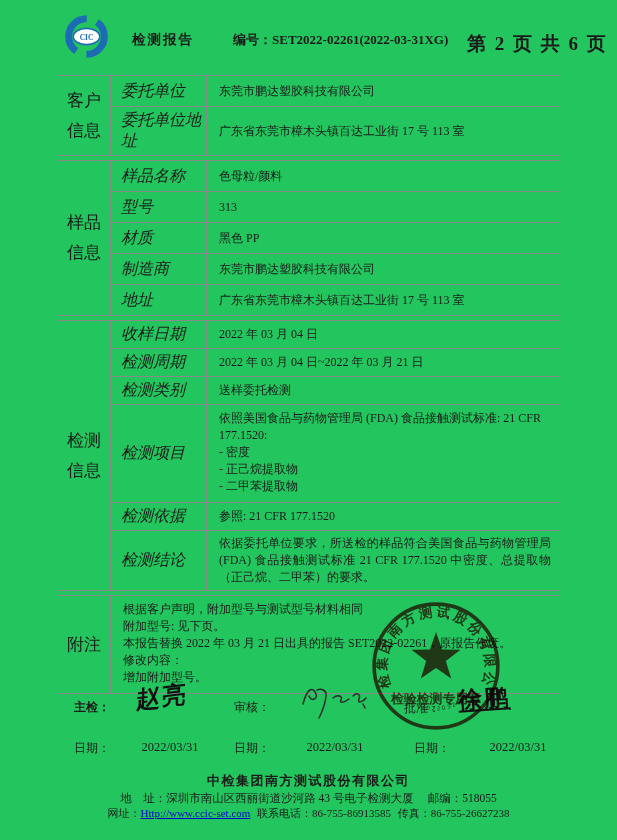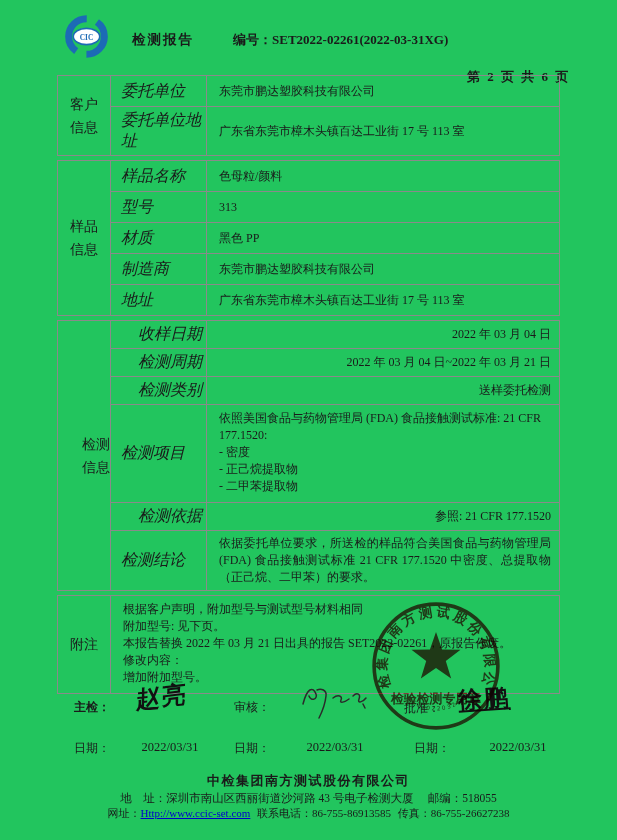--- a/index.html
+++ b/index.html
@@ -7,32 +7,32 @@
   .page {
     position:relative; width:617px; height:840px; margin:0 auto;
     background:#22c55e; overflow:hidden;
     font-family:"Liberation Serif","DejaVu Serif",serif;
     color:#1a1a1a; font-size:12px;
   }
   
   .hdr-logo { position:absolute; left:63px; top:14px; width:47px; height:45px; }
   .hdr-title { position:absolute; left:132px; top:31px; font-size:13.5px; font-weight:bold; letter-spacing:2px; }
   .hdr-no { position:absolute; left:233px; top:31px; font-size:13px; font-weight:bold; }
-  .hdr-page { position:absolute; left:467px; top:31px; font-size:13px; font-weight:bold; letter-spacing:2px;margin-top:37px; }
+  .hdr-page { position:absolute; left:467px; top:31px; font-size:19px; font-weight:bold; letter-spacing:2px; }
   
   .tables { position:absolute; left:57px; top:75px; width:503px; }
   table.tbl { border-collapse:collapse; table-layout:fixed; width:503px; margin-bottom:4px; }
   table.tbl td { border:1px solid #8a8a8a; vertical-align:middle; overflow:hidden; }
-  td.seclab { text-align:center; white-space:pre-line; line-height:23px; font-size:14px; }
+  td.seclab { text-align:center; white-space:pre-line; line-height:30px; font-size:17px; }
   td.flab { padding:3px 4px 3px 10px; font-size:16px;font-style:italic; }
   td.fval { padding:3px 8px 3px 12px; font-size:12px; }
   td.multiline { white-space:pre-line; line-height:17px; padding-top:5px; padding-bottom:7px; }
   td.justify { text-align:justify; line-height:17px; padding-top:4px; padding-bottom:4px; }
   tr.r31 td { height:31px; }
-  tr.r25 td { height:25px;text-align:right; }
+  tr.r25 td { height:25px; }
   
   .sig-label { position:absolute; font-size:12px; }
   .sig-name { position:absolute; font-size:24px; font-weight:600; transform:rotate(-7deg) skewX(-8deg); letter-spacing:2px; color:#111; }
   .sig-date { position:absolute; font-size:12.5px; width:80px; text-align:center; }
   
   .stamp { position:absolute; left:370px; top:600px; width:132px; height:132px;
            mix-blend-mode:multiply; opacity:0.93; pointer-events:none; }
   
   .ftr { position:absolute; left:0; width:617px; text-align:center; }
   .ftr-company { top:772px; font-size:13px; font-weight:bold; letter-spacing:1.5px; }

